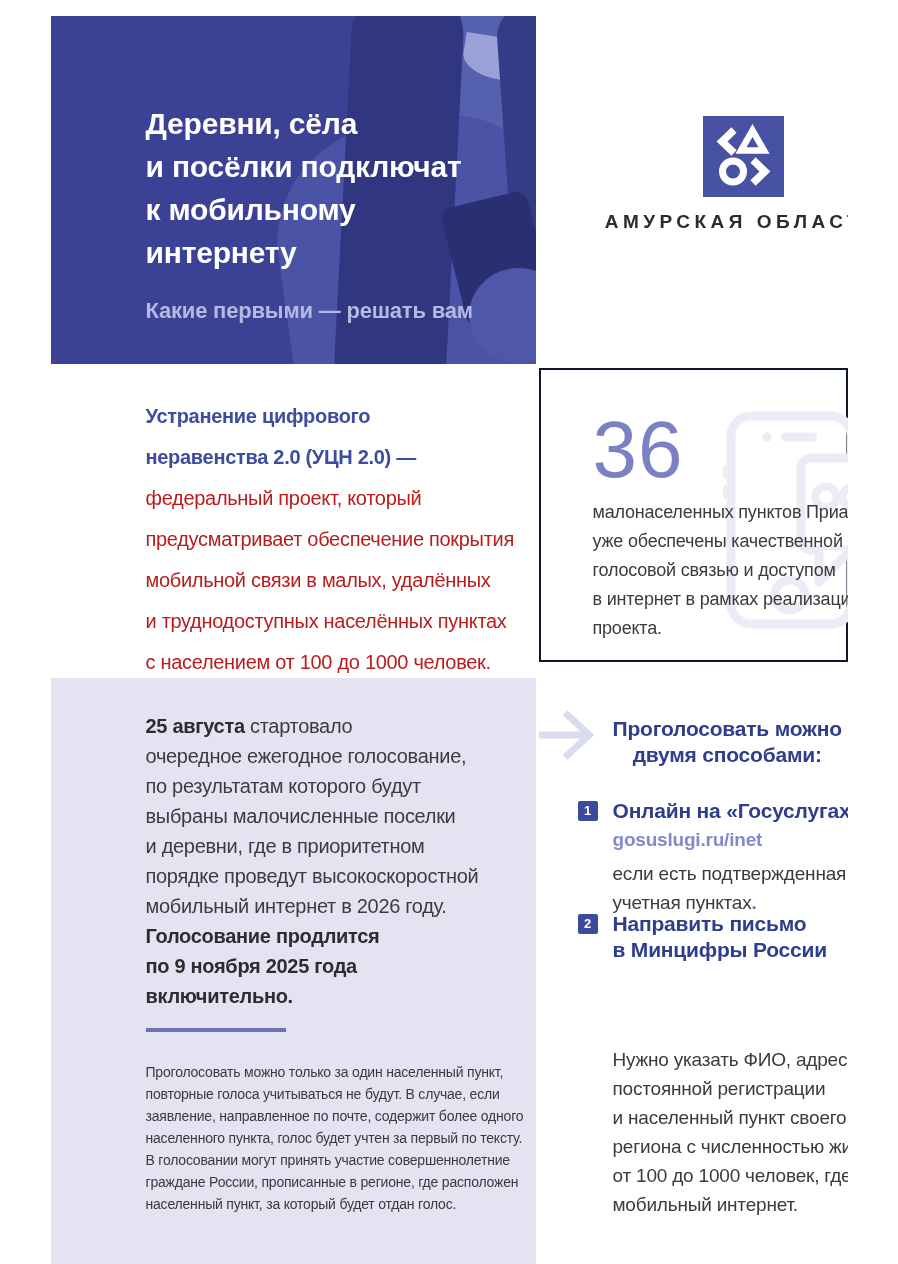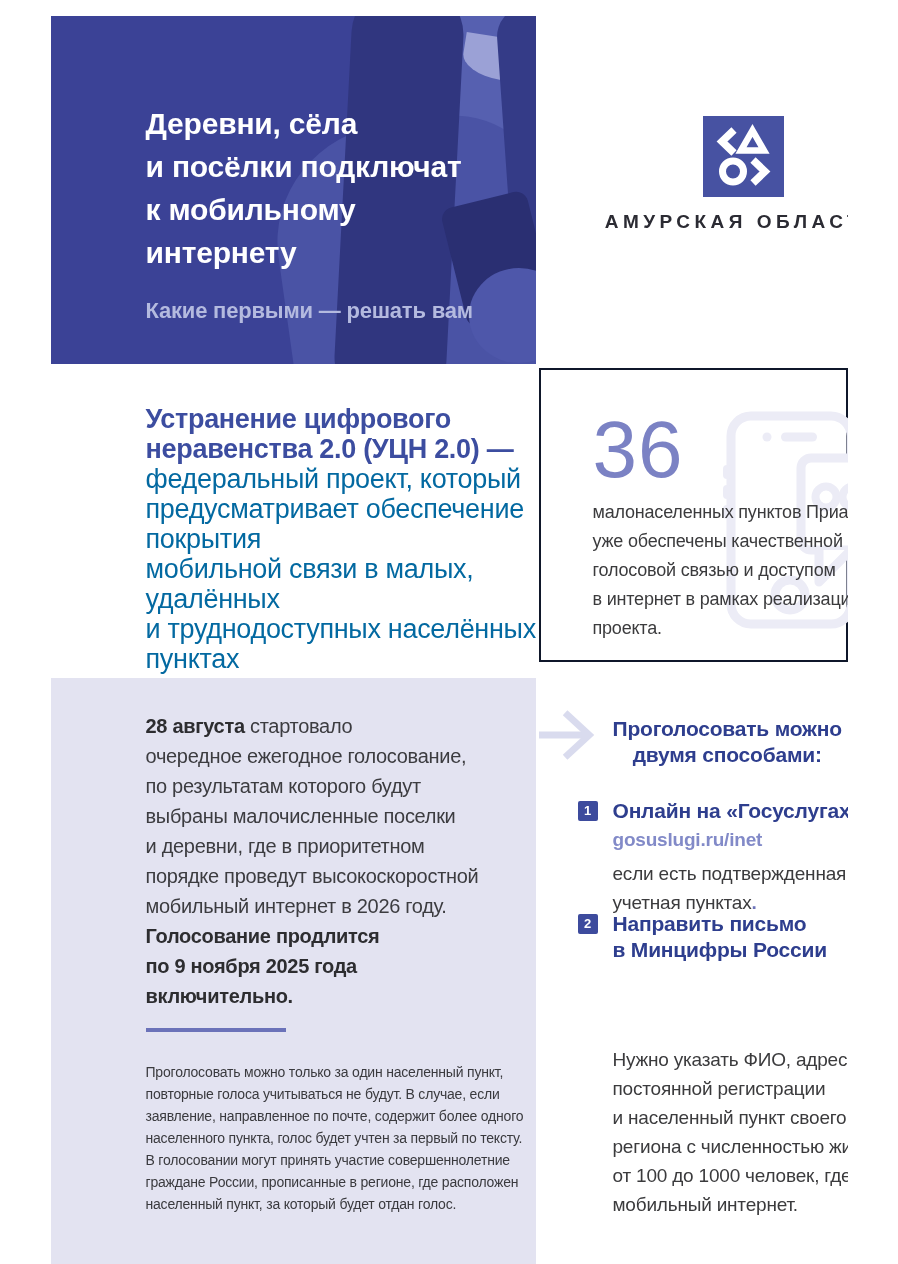--- a/index.html
+++ b/index.html
@@ -24,23 +24,23 @@
   .hero-title{font-size:30px;line-height:43px;font-weight:bold;color:#ffffff;letter-spacing:-0.2px;}
   .hero-subtitle{margin-top:24px;font-size:22px;font-weight:bold;color:#b4badf;letter-spacing:-0.2px;}
 
   
   .logo-block{position:absolute;left:487px;top:100px;width:411px;text-align:center;}
   .logo-square{width:81px;height:81px;display:inline-block;}
   .logo-brand{margin-top:28px;font-size:37px;font-weight:bold;color:#2b2b33;letter-spacing:1px;}
   .logo-region{margin-top:10px;font-size:19px;font-weight:bold;color:#2b2b33;letter-spacing:4.5px;}
 
   
-  .intro{position:absolute;left:95px;top:388px;width:392px;font-size:27px;line-height:30px;letter-spacing:-0.3px;}
+  .intro{position:absolute;left:95px;top:380px;width:392px;font-size:20px;line-height:41px;letter-spacing:-0.3px;}
   .intro-lead{font-weight:bold;color:#3c4da0;}
-  .intro-body{color:#0369a1;}
+  .intro-body{color:#b91c1c;}
 
   
   .stat-box{position:absolute;left:488px;top:352px;right:0;height:290px;background:#ffffff;border:2px solid #0f172a;}
   .stat-number{position:absolute;left:52px;top:40px;font-size:80px;line-height:1;font-weight:500;color:#7b82c4;letter-spacing:1px;}
   .stat-desc{position:absolute;left:52px;top:128px;width:330px;font-size:18px;line-height:29px;font-weight:500;color:#3b3b3d;letter-spacing:-0.2px;z-index:2;}
   .stat-illustration{position:absolute;left:182px;top:40px;width:180px;height:220px;z-index:1;}
 
   
   .lavender{position:absolute;left:0;top:662px;width:485px;height:602px;background:#e3e3f1;}
   .voting{position:absolute;left:95px;top:33px;width:382px;font-size:20px;line-height:30px;letter-spacing:-0.3px;color:#3c3c40;}
@@ -125,21 +125,21 @@
     </svg>
     <div class="stat-number">36</div>
     <div class="stat-desc pre">малонаселенных пунктов Приамурья
 уже обеспечены качественной
 голосовой связью и доступом
 в интернет в рамках реализации
 проекта.</div>
   </div>
 
   <div class="lavender">
-    <div class="voting pre"><b>28 августа</b><span> стартовало
+    <div class="voting pre"><b>25 августа</b><span> стартовало
 очередное ежегодное голосование,
 по результатам которого будут
 выбраны малочисленные поселки
 и деревни, где в приоритетном
 порядке проведут высокоскоростной
 мобильный интернет в 2026 году.
 </span><b>Голосование продлится
 по 9 ноября 2025 года
 включительно.</b></div>
     <div class="rule"></div>

